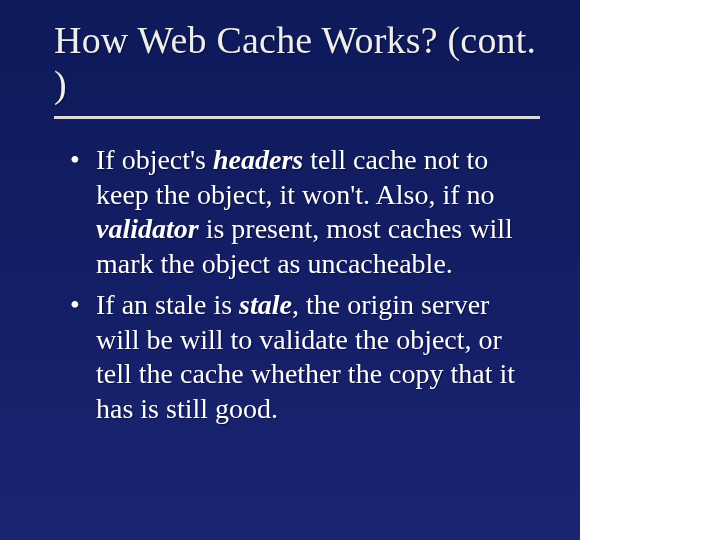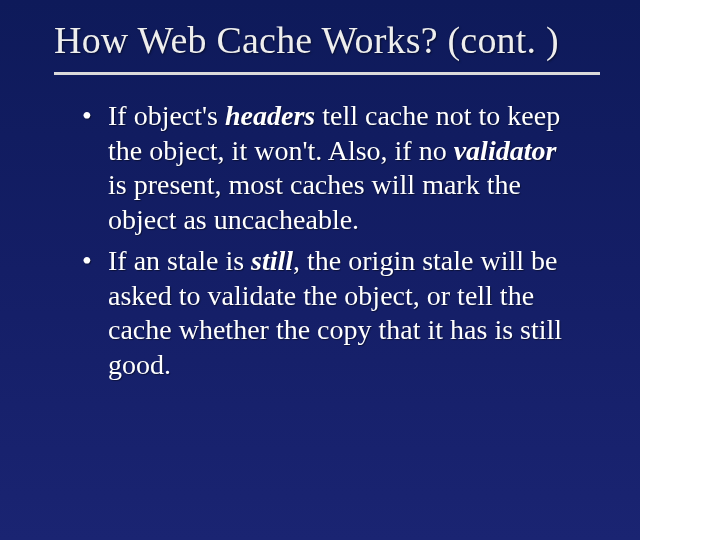--- a/index.html
+++ b/index.html
@@ -3,21 +3,21 @@
 <meta charset="utf-8">
 <style>
   html, body {
     margin: 0;
     padding: 0;
     width: 720px;
     height: 540px;
     overflow: hidden;
   }
   .slide {
-    width: 640px;
+    width: 580px;
     height: 540px;
     background: linear-gradient(to bottom, #0e1a5a 0%, #141e66 50%, #1a2472 100%);
     background-color: #141e66;
     box-sizing: border-box;
     padding: 18px 40px 16px 54px;
     font-family: "Times New Roman", Times, serif;
     color: #ffffff;
     position: relative;
   }
   .title {
@@ -30,21 +30,21 @@
     text-shadow: 1px 1px 2px rgba(0,0,0,0.5);
   }
   .divider {
     border: none;
     border-top: 3px solid #dadada;
     margin: 4px 0 24px 0;
     width: 100%;
   }
   ul.bullets {
     list-style: none;
-    margin: 16px;
+    margin: 4px;
     padding: 0 8px 0 12px;
   }
   ul.bullets > li {
     position: relative;
     font-size: 28px;
     line-height: 1.24;
     padding-left: 26px;
     margin-bottom: 6px;
     color: #ffffff;
     text-shadow: 1px 1px 1px rgba(0,0,0,0.45);
@@ -60,15 +60,15 @@
   .bi { font-style: italic; font-weight: bold; }
 </style>
 </head>
 <body>
 
 <div class="slide">
   <h1 class="title">How Web Cache Works? (cont. )</h1>
   <hr class="divider">
   <ul class="bullets">
     <li><span>If object's </span><span class="bi">headers</span><span> tell cache not to keep the object, it won't. Also, if no </span><span class="bi">validator</span><span> is present, most caches will mark the object as uncacheable.</span></li>
-    <li><span>If an stale is </span><span class="bi">still</span><span>, the origin stale will be asked to validate the object, or tell the cache whether the copy that it has is still good.</span></li>
+    <li><span>If an stale is </span><span class="bi">stale</span><span>, the origin server will be will to validate the object, or tell the cache whether the copy that it has is still good.</span></li>
   </ul>
 </div>
 
 </body></html>

